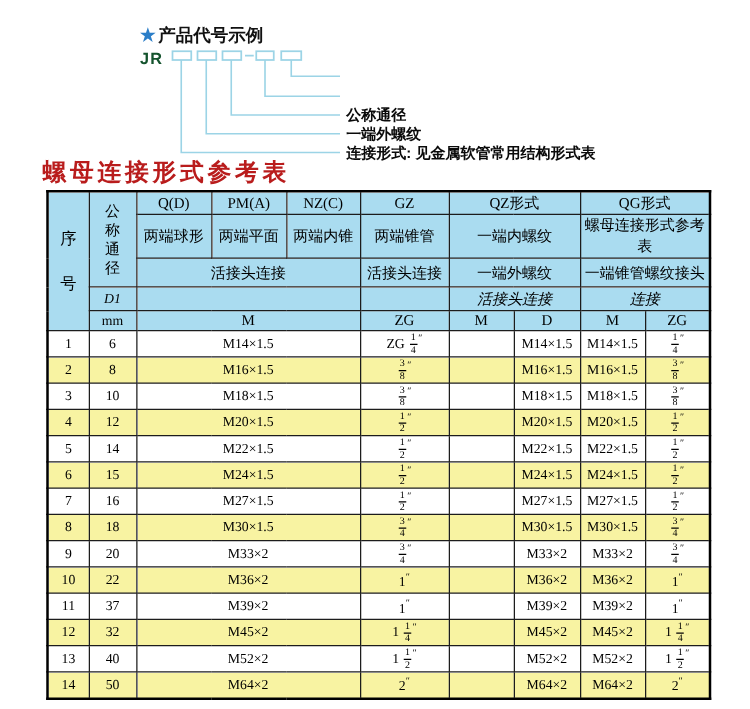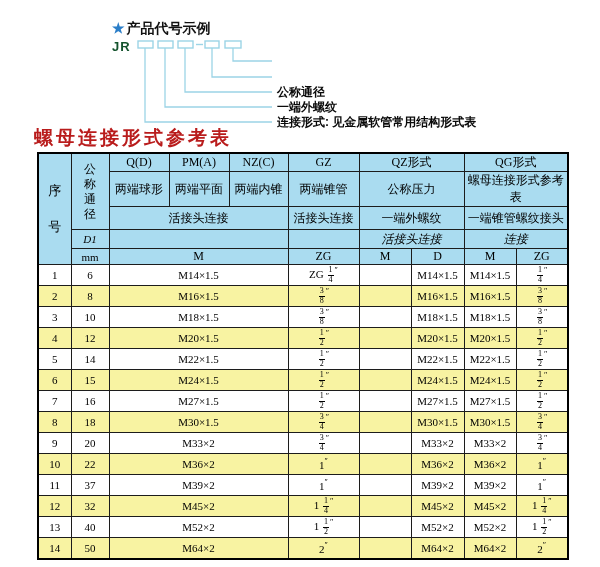--- a/index.html
+++ b/index.html
@@ -105,21 +105,21 @@
         <th>NZ(C)</th>
         <th>GZ</th>
         <th colspan="2">QZ形式</th>
         <th colspan="2">QG形式</th>
       </tr>
       <tr class="rb">
         <th>两端球形</th>
         <th>两端平面</th>
         <th>两端内锥</th>
         <th>两端锥管</th>
-        <th colspan="2">公称压力</th>
+        <th colspan="2">一端内螺纹</th>
         <th colspan="2">螺母连接形式参考表</th>
       </tr>
       <tr class="rc">
         <th colspan="3">活接头连接</th>
         <th>活接头连接</th>
         <th colspan="2">一端外螺纹</th>
         <th colspan="2">一端锥管螺纹接头</th>
       </tr>
       <tr class="rd">
         <th class="small">D1</th>

